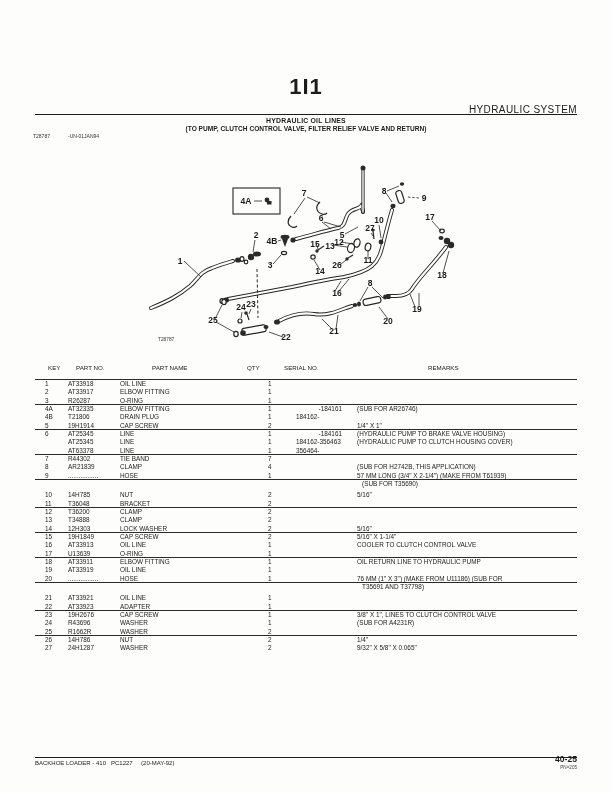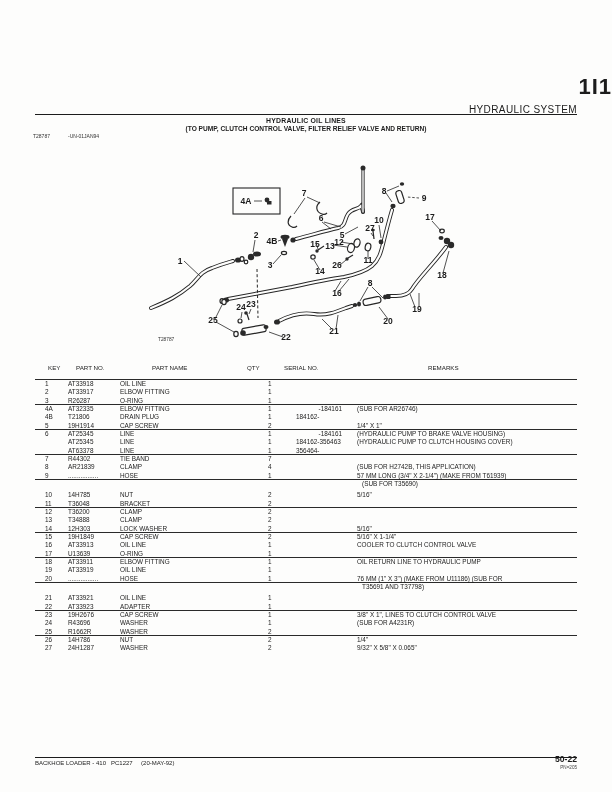--- a/index.html
+++ b/index.html
@@ -1,19 +1,19 @@
 <!DOCTYPE html>
 <html><head>
 <meta charset="utf-8">
 <style>
   html,body{margin:0;padding:0;}
   body{width:612px;height:792px;background:#fdfdfc;position:relative;overflow:hidden;
        font-family:"Liberation Sans",sans-serif;color:#1c1c1c;}
   .abs{position:absolute;white-space:nowrap;}
-  .page-code{top:74px;left:0;width:612px;text-align:right;font-size:22px;font-weight:bold;letter-spacing:1px;}
+  .page-code{top:74px;left:0;width:612px;text-align:center;font-size:22px;font-weight:bold;letter-spacing:1px;}
   .system-label{top:104px;right:35px;font-size:10px;letter-spacing:.4px;}
   .header-rule{top:114px;left:35px;width:542px;height:1.4px;background:#1c1c1c;}
   .doc-title{top:117px;left:0;width:612px;text-align:center;font-size:6.9px;font-weight:bold;letter-spacing:.2px;}
   .doc-subtitle{top:125px;left:0;width:612px;text-align:center;font-size:6.6px;font-weight:bold;}
   .fig-id{top:133px;left:33px;font-size:5px;color:#333;}
   .fig-date{top:133px;left:68px;font-size:5px;color:#333;}
 
   svg.diagram{position:absolute;top:0;left:0;pointer-events:none;}
   .tube-o{stroke:#262626;stroke-width:4;fill:none;stroke-linecap:round;}
   .tube-i{stroke:#fdfdfc;stroke-width:2.2;fill:none;stroke-linecap:round;}
@@ -478,14 +478,14 @@
       <span class="c-part">24H1287</span>
       <span class="c-name">WASHER</span>
       <span class="c-qty">2</span>
       <span class="c-ser"></span>
       <span class="c-rem">9/32" X 5/8" X 0.065"</span>
     </div>
   </div>
 
 <div class="abs footer-rule"></div>
 <div class="abs footer-left">BACKHOE LOADER - 410   PC1227     (20-MAY-92)</div>
-<div class="abs footer-page">50-22</div>
+<div class="abs footer-page">40-25</div>
 <div class="abs footer-pn">PN=205</div>
 
 </body></html>

